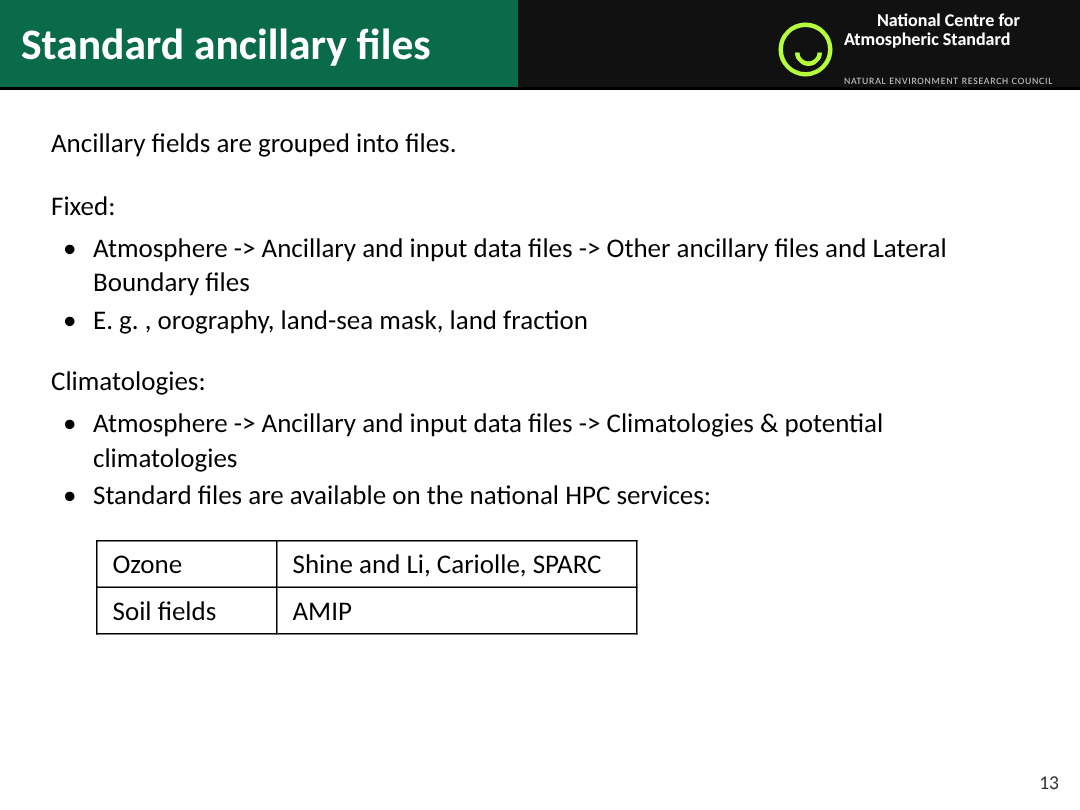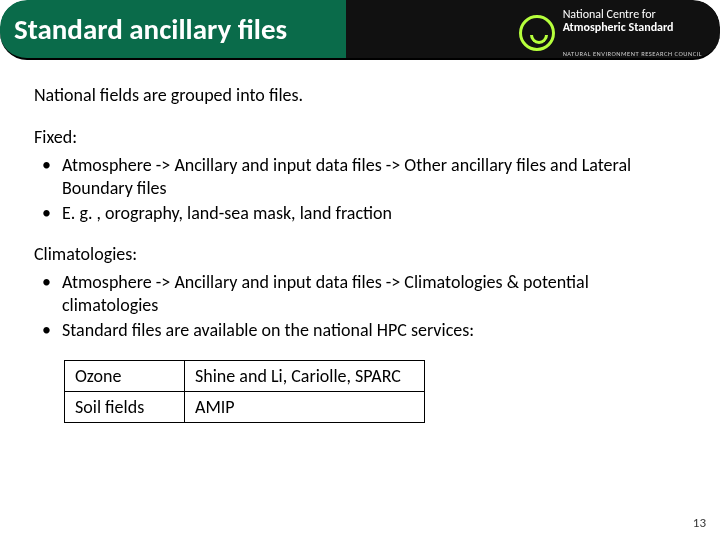--- a/index.html
+++ b/index.html
@@ -1,24 +1,24 @@
 <!DOCTYPE html>
 <html><head>
 <meta charset="utf-8">
 <style>
-  * { box-sizing: border-box; margin: 0; padding: 0; border-radius: 27px; }
+  * { box-sizing: border-box; margin: 0; padding: 0; }
   html, body { width: 720px; height: 540px; font-family: Calibri, Arial, sans-serif; background: #fff; color: #000; }
   .slide { width: 720px; height: 540px; position: relative; }
   .titlebar { height: 60px; background: linear-gradient(to right, #0a6b4a 0%, #0a6b4a 48%, #111 48%, #111 100%); display: flex; align-items: center; padding-left: 14px; border-bottom: 2px solid #000; }
   .titlebar h1 { color: #fff; font-size: 29px; font-weight: 700; letter-spacing: 0px; }
   .logo-wrap { position: absolute; right: 18px; top: 8px; display: flex; align-items: center; gap: 8px; }
   .logo-circle { width: 36px; height: 36px; border-radius: 50%; border: 3px solid #b6ff3c; position: relative; }
   .logo-circle::after { content: ""; position: absolute; left: 8px; top: 8px; width: 12px; height: 12px; border: 3px solid #b6ff3c; border-top-color: transparent; border-right-color: transparent; border-radius: 50%; transform: rotate(-45deg); }
   .logo-text { color: #fff; line-height: 1.05; }
-  .logo-text .l1 { font-size: 12px; font-weight: 400; }
+  .logo-text .l1 { font-size: 12px; font-weight: 700; text-align: center; }
   .logo-text .l2 { font-size: 12px; font-weight: 700; }
   .logo-text .l3 { font-size: 6.5px; letter-spacing: 0.5px; margin-top: 18px; color: #ccc; }
   .content { padding: 24px 34px 0 34px; font-size: 18px; }
   .intro { margin-bottom: 20px; }
   .section-h { margin-bottom: 6px; }
   ul.bullets { list-style: none; padding-left: 4px; margin-bottom: 18px; }
   ul.bullets li { position: relative; padding-left: 24px; margin-bottom: 2px; line-height: 1.28; }
   ul.bullets li::before { content: "•"; position: absolute; left: 4px; top: 0; }
   table.data { border-collapse: collapse; margin-left: 30px; margin-top: 6px; }
   table.data td { border: 1.5px solid #000; padding: 4px 12px 4px 10px; font-size: 18px; }
@@ -36,21 +36,21 @@
   <div class="logo-wrap">
     <div class="logo-circle"></div>
     <div class="logo-text">
       <div class="l1">National Centre for</div>
       <div class="l2">Atmospheric Standard</div>
       <div class="l3">NATURAL ENVIRONMENT RESEARCH COUNCIL</div>
     </div>
   </div>
 
   <div class="content">
-    <p class="intro">National fields are grouped into files.</p>
+    <p class="intro">Ancillary fields are grouped into files.</p>
 
     <p class="section-h">Fixed:</p>
     <ul class="bullets">
       <li>Atmosphere -&gt; Ancillary and input data files -&gt; Other ancillary files and Lateral Boundary files</li>
       <li>E. g. , orography, land-sea mask, land fraction</li>
     </ul>
 
     <p class="section-h">Climatologies:</p>
     <ul class="bullets">
       <li>Atmosphere -&gt; Ancillary and input data files -&gt; Climatologies &amp; potential climatologies</li>

